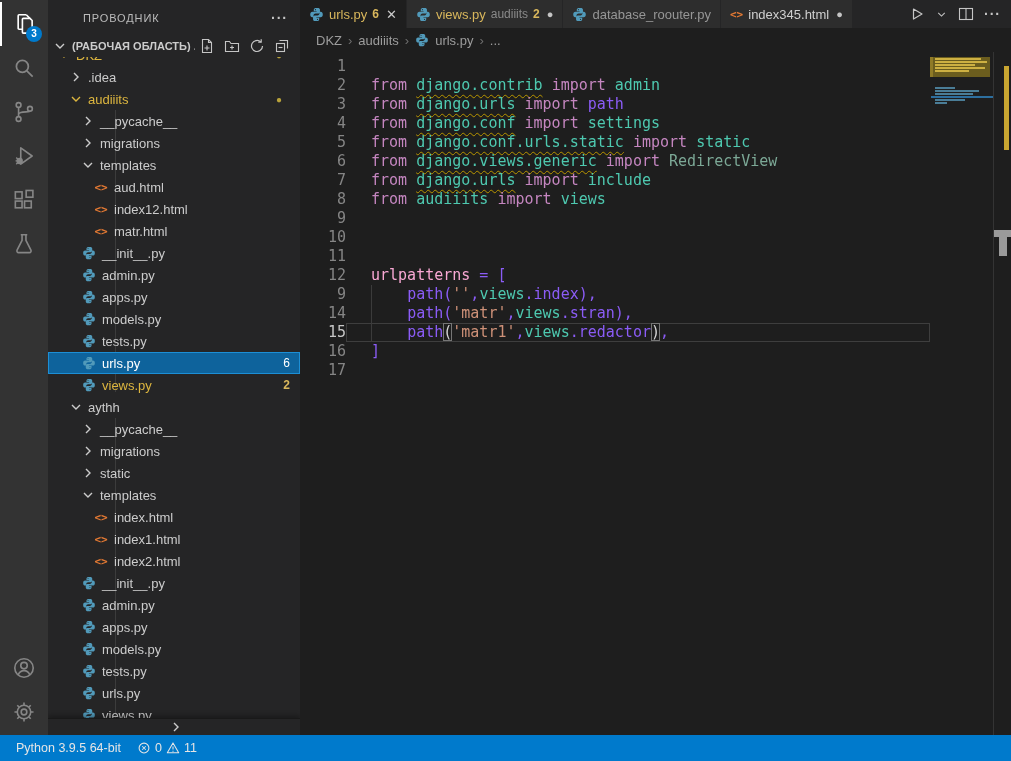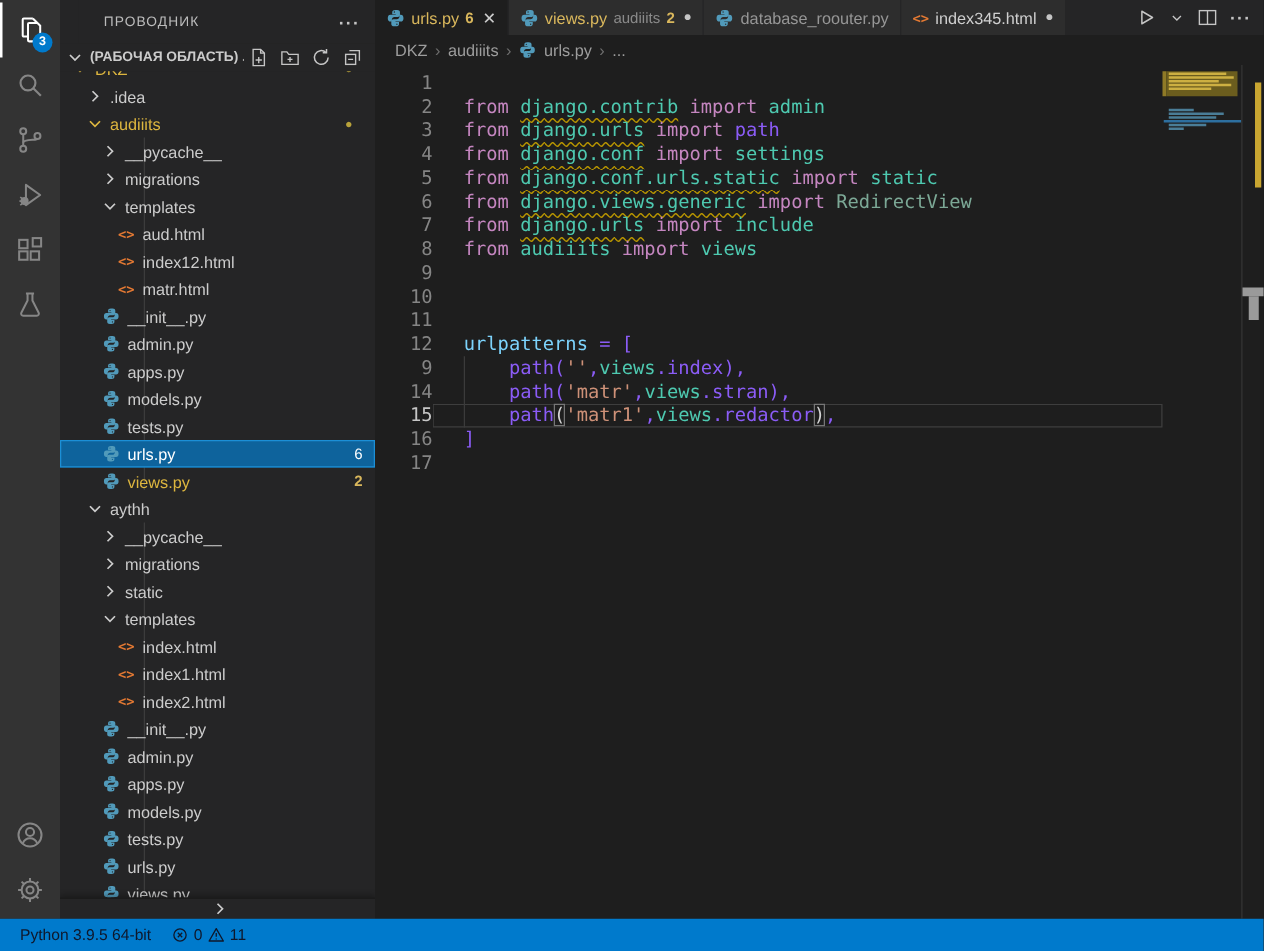--- a/index.html
+++ b/index.html
@@ -74,34 +74,34 @@
   .gutter-line.act { color:#c6c6c6; }
   .codepane { position:absolute; left:46px; top:5px; width:584px; font-family:"DejaVu Sans Mono",monospace; font-size:15px; }
   .code-line { height:19px; line-height:19px; white-space:pre; padding-left:25px; }
   .code-line.cur { box-shadow:inset 0 0 0 1px #3e3e3e; }
   .tk-k  { color:#c586c0; }
   .tk-m  { color:#4ec9b0; text-decoration-line:underline; text-decoration-style:wavy; text-decoration-color:#b89500; text-decoration-thickness:1px; text-underline-offset:4px; }
   .tk-mn { color:#4ec9b0; }
   .tk-cl { color:#7ca896; }
   .tk-w  { color:#8b5cf6; }
   .tk-s  { color:#ce9178; }
-  .tk-v  { color:#7dd3fc; }
+  .tk-v  { color:#f9a8d4; }
   .tk-bb { color:#d4d4d4; outline:1px solid #767676; outline-offset:-1px; }
   .indent-guide { position:absolute; left:71px; top:233px; width:1px; height:57px; background:#3b3b3b; }
 
   
   .minimap { position:absolute; left:630px; top:0; width:63px; height:683px; cursor:pointer; }
   .mm { position:absolute; }
   .ruler-sep { position:absolute; left:693px; top:0; width:1px; height:683px; background:#343434; }
   .ov-warn { position:absolute; left:704px; top:14px; width:5px; height:84px; background:#c9a631; }
   .sb-t1 { position:absolute; left:694px; top:178px; width:18px; height:7px; background:#9a9a9a; cursor:pointer; }
   .sb-t2 { position:absolute; left:699px; top:185px; width:8px; height:19px; background:#9a9a9a; cursor:pointer; }
 
   
-  .statusbar { position:absolute; left:0; top:735px; width:1011px; height:26px; background:#007acc; color:#0f172a; display:flex; align-items:center; font-size:12.5px; z-index:6; }
+  .statusbar { position:absolute; left:0; top:735px; width:1011px; height:26px; background:#007acc; color:#e5e5e5; display:flex; align-items:center; font-size:12.5px; z-index:6; }
   .st-item { padding:0 8px; display:flex; align-items:center; gap:4px; cursor:pointer; white-space:nowrap; }
   .statusbar .left { display:flex; align-items:center; padding-left:8px; }
   .statusbar .right { margin-left:auto; display:flex; align-items:center; padding-right:6px; }
   .st-item svg { width:14px; height:14px; }
 
   
   .toast { position:absolute; right:9px; bottom:27px; height:25px; line-height:23px; padding:0 12px; background:#252526; border:1px solid #454545; color:#cccccc; font-size:13px; z-index:7; }
   .toast::after { content:""; position:absolute; right:18px; bottom:-5px; width:8px; height:8px; background:#252526; border-right:1px solid #454545; border-bottom:1px solid #454545; transform:rotate(45deg); }
 
   .hidden-defs { position:absolute; width:0; height:0; overflow:hidden; }

